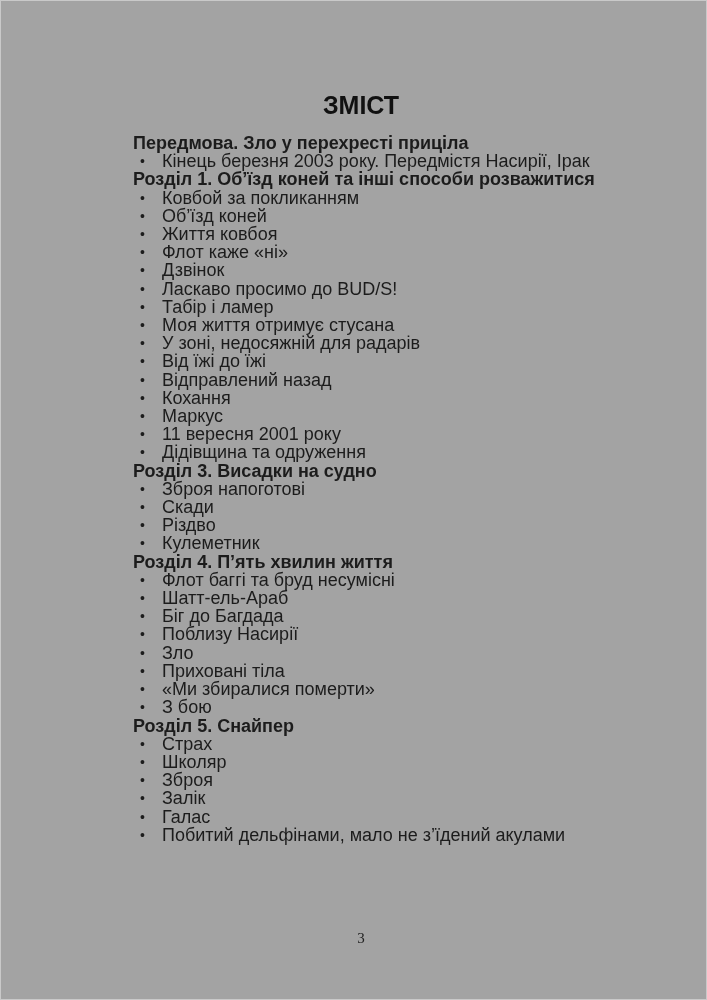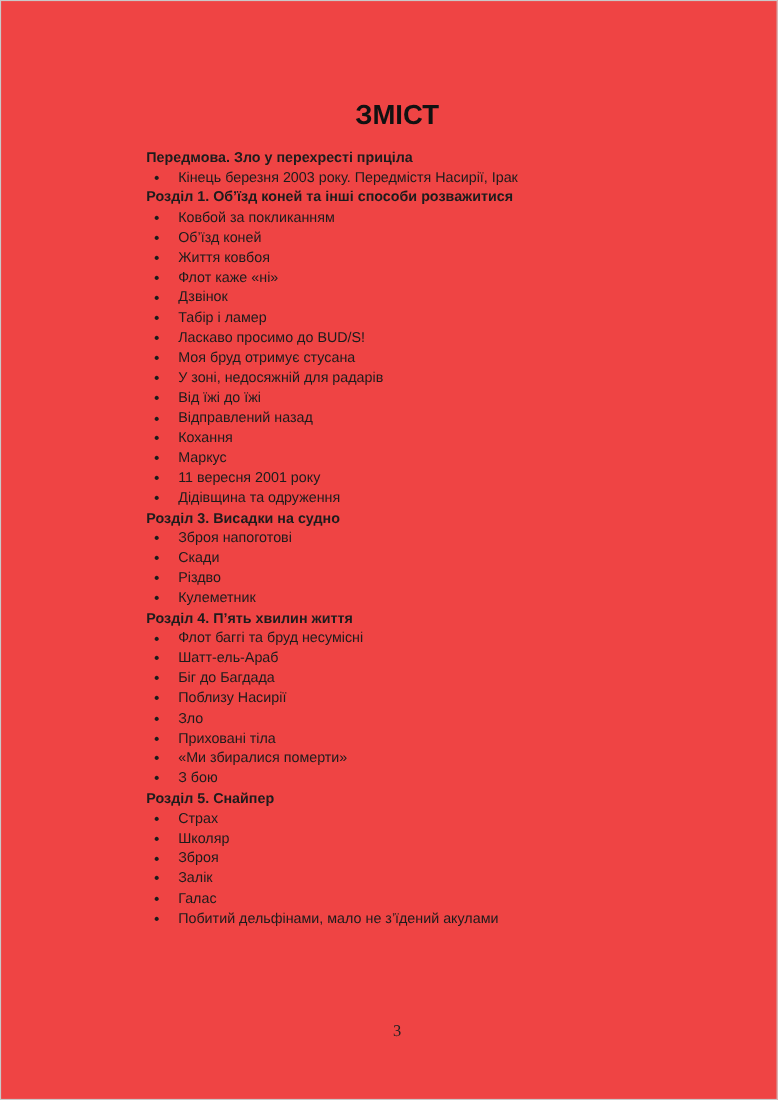--- a/index.html
+++ b/index.html
@@ -4,21 +4,21 @@
 <style>
   html, body {
     margin: 0;
     padding: 0;
     background: #ffffff;
   }
   .page {
     position: relative;
     width: 707px;
     height: 1000px;
-    background: #ef4444;
+    background: #a3a3a3;
     border: 1px solid #c9c9c9;
     box-sizing: border-box;
     font-family: "Liberation Sans", sans-serif;
     color: #1c1c1c;
     overflow: hidden;
     text-decoration: underline;
   }
   .doc-title {
     position: absolute;
     top: 91px;
@@ -29,21 +29,21 @@
     font-size: 25px;
     line-height: 26px;
     font-weight: 700;
     color: #111111;
   }
   .toc {
     position: absolute;
     top: 133px;
     left: 132px;
     width: 470px;
-    font-size: 13px;
+    font-size: 18px;
   }
   .section-heading {
     font-weight: 700;
     line-height: 18.2px;
     white-space: nowrap;
   }
   .toc ul {
     list-style: none;
     margin: 0;
     padding: 0;
@@ -86,23 +86,23 @@
       </ul>
       <div class="section-heading">Розділ 1. Об’їзд коней та інші способи розважитися</div>
       <ul>
         <li>Ковбой за покликанням</li>
         <li>Об’їзд коней</li>
         <li>Життя ковбоя</li>
         <li>Флот каже «ні»</li>
         <li>Дзвінок</li>
       </ul>
       <ul>
+        <li>Ласкаво просимо до BUD/S!</li>
         <li>Табір і ламер</li>
-        <li>Ласкаво просимо до BUD/S!</li>
-        <li>Моя бруд отримує стусана</li>
+        <li>Моя життя отримує стусана</li>
         <li>У зоні, недосяжній для радарів</li>
         <li>Від їжі до їжі</li>
         <li>Відправлений назад</li>
         <li>Кохання</li>
         <li>Маркус</li>
         <li>11 вересня 2001 року</li>
         <li>Дідівщина та одруження</li>
       </ul>
       <div class="section-heading">Розділ 3. Висадки на судно</div>
       <ul>

